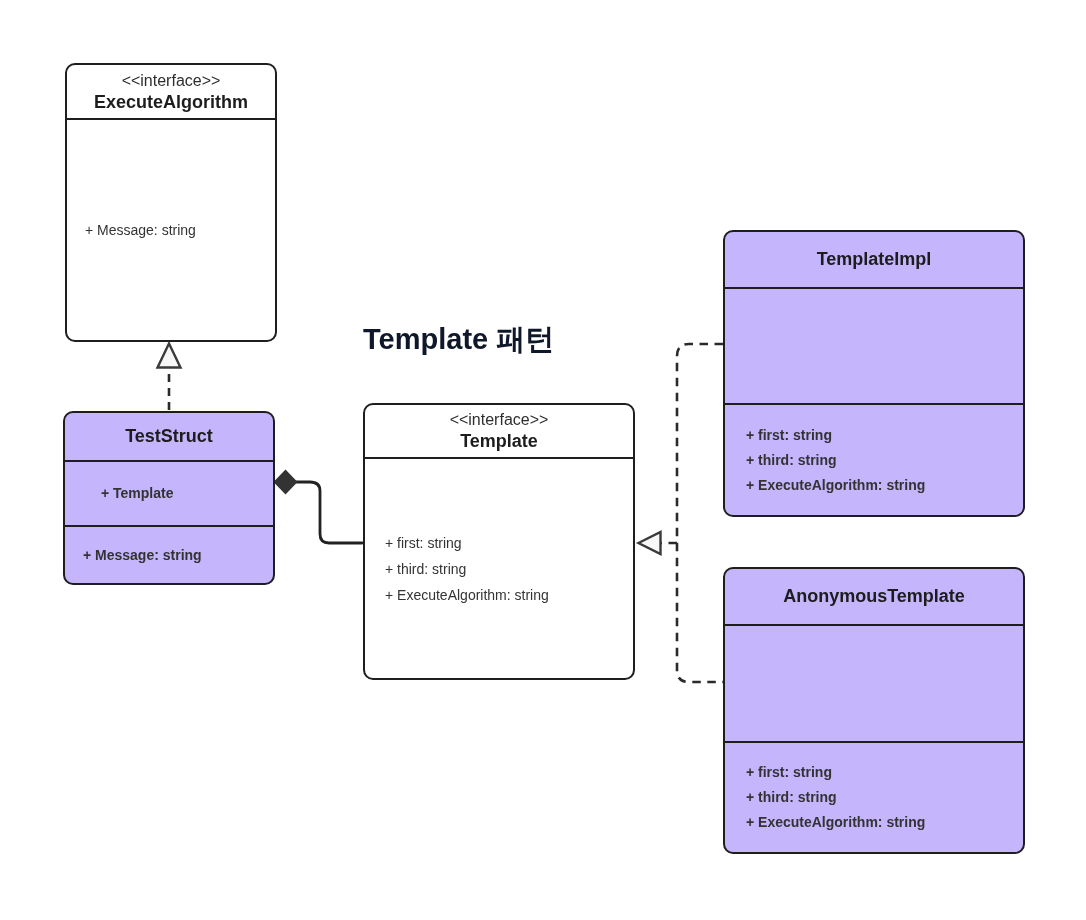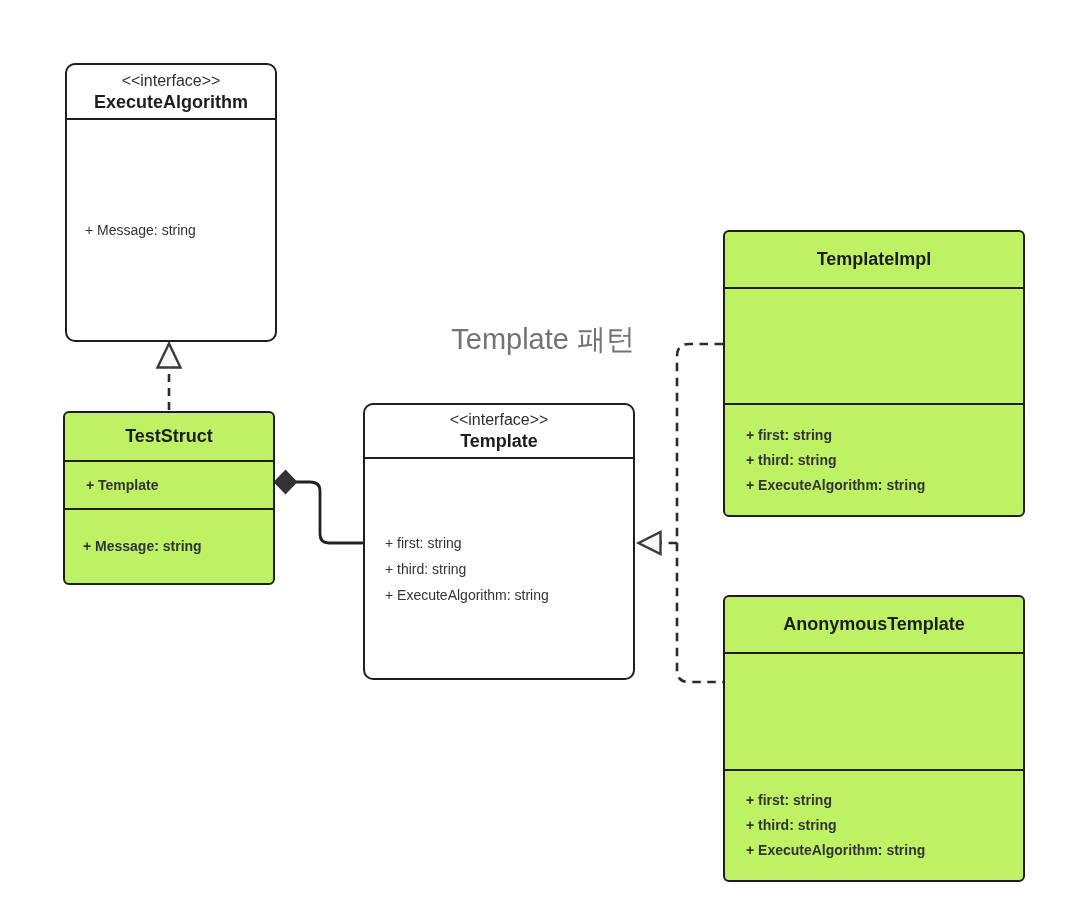--- a/index.html
+++ b/index.html
@@ -20,37 +20,37 @@
     left: 0; top: 0;
     width: 1086px;
     height: 920px;
     pointer-events: none;
   }
   .diagram-title {
     position: absolute;
     left: 363px;
     top: 320px;
     width: 272px;
-    text-align: right;
+    text-align: left;
     font-size: 29px;
-    font-weight: 400;
-    color: #737373;
+    font-weight: 700;
+    color: #0f172a;
     white-space: nowrap;
   }
   .uml-box {
     position: absolute;
     box-sizing: border-box;
     border: 2.5px solid #1e1e1e;
     border-radius: 10px;
     background: #ffffff;
     display: flex;
     flex-direction: column;
     overflow: hidden;
   }
-  .uml-box.yellow { background: #bef264; border-radius: 6px; }
+  .uml-box.yellow { background: #c4b5fd; }
   .hdr {
     box-sizing: border-box;
     border-bottom: 2px solid #1e1e1e;
     display: flex;
     flex-direction: column;
     justify-content: center;
     align-items: center;
     flex: 0 0 auto;
   }
   .stereo {
@@ -95,33 +95,33 @@
     flex: 0 0 auto;
   }
 
   
   .box-mr  { left: 65px;  top: 63px;  width: 212px; height: 279px; }
   .box-mr .hdr { height: 55px; }
   .box-mr .attrs { padding-left: 18px; }
 
   .box-ts  { left: 63px;  top: 411px; width: 212px; height: 174px; }
   .box-ts .hdr { height: 49px; }
-  .box-ts .sec1 { height: 48px; padding-left: 21px; }
+  .box-ts .sec1 { height: 65px; padding-left: 36px; }
   .box-ts .sec2 { padding-left: 18px; }
 
   .box-tpl { left: 363px; top: 403px; width: 272px; height: 277px; }
   .box-tpl .hdr { height: 54px; }
   .box-tpl .attrs { padding-left: 20px; }
 
   .box-ti  { left: 723px; top: 230px; width: 302px; height: 287px; }
   .box-ti .hdr { height: 57px; }
   .box-ti .empty-sec { height: 116px; }
   .box-ti .attrs { padding-left: 21px; }
 
-  .box-at  { left: 723px; top: 567px; width: 302px; height: 287px; margin-top: 28px; }
+  .box-at  { left: 723px; top: 567px; width: 302px; height: 287px; }
   .box-at .hdr { height: 57px; }
   .box-at .empty-sec { height: 117px; }
   .box-at .attrs { padding-left: 21px; }
 </style>
 </head>
 <body>
 
 <div class="canvas">
 
   <svg class="edges" viewBox="0 0 1086 920" xmlns="http://www.w3.org/2000/svg">

